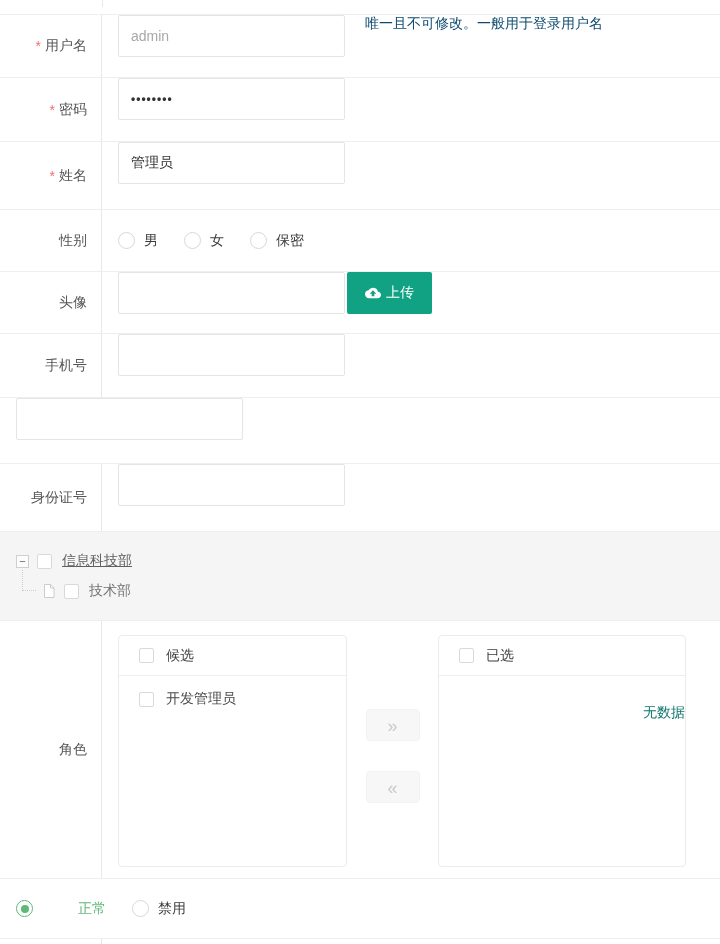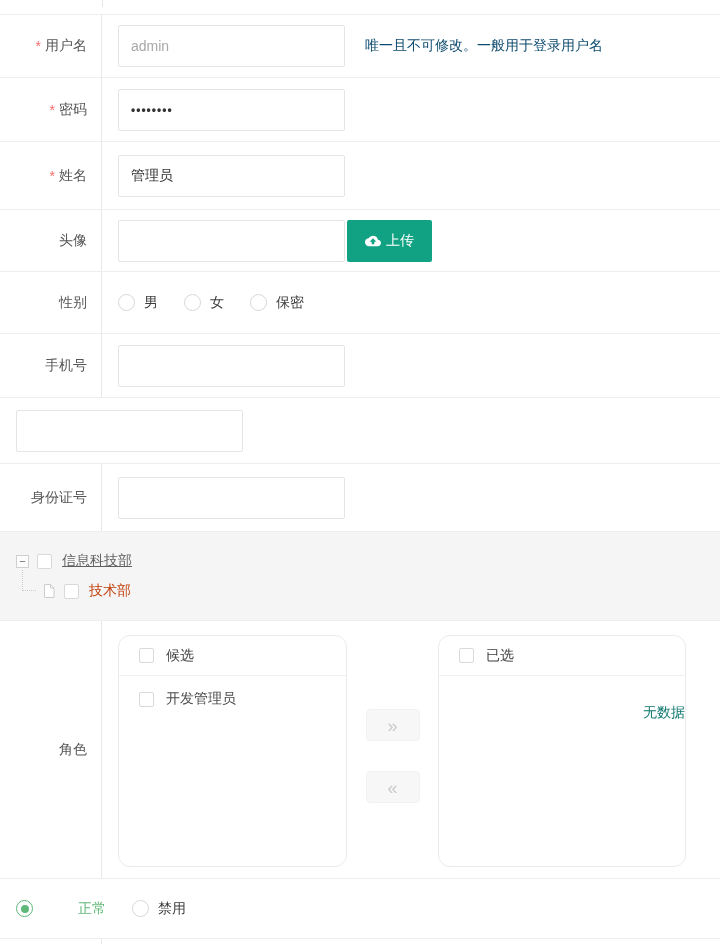--- a/index.html
+++ b/index.html
@@ -6,21 +6,21 @@
   body{width:720px;height:944px;overflow:hidden;
        font-family:"Liberation Sans","DejaVu Sans",sans-serif;
        font-size:14px;color:#565656;-webkit-font-smoothing:antialiased;}
   .form{margin-top:7px;border-top:1px solid #eeeeee;}
   .topstrip{height:7px;width:102px;border-right:1px solid #e8e8e8;}
   .row{display:flex;border-bottom:1px solid #eeeeee;box-sizing:border-box;}
   .row.gray{background:#f5f5f5;}
   .cell-label{width:102px;flex:0 0 102px;display:flex;align-items:center;
               justify-content:flex-end;padding-right:14px;box-sizing:border-box;
               border-right:1px solid #e8e8e8;color:#565656;}
-  .cell-content{flex:1;display:flex;align-items:center;padding-left:16px;box-sizing:border-box;}
+  .cell-content{flex:1;display:flex;padding-left:16px;box-sizing:border-box;}
   .req{color:#f56c6c;margin-right:4px;}
   .ipt{width:227px;height:42px;box-sizing:border-box;border:1px solid #e5e5e5;
        border-radius:2px;padding:0 12px;font-size:14px;color:#333;outline:none;
        background:#fff;font-family:inherit;}
   .ipt::placeholder{color:#aaaaaa;}
   .ipt.gray-val{color:#a8a8a8;}
   .ipt.pwd{letter-spacing:1px;font-weight:bold;font-size:12px;}
   .hint{margin-left:20px;color:#0c4a6e;}
   
   .radio{display:inline-flex;align-items:center;margin-right:26px;cursor:pointer;}
@@ -47,24 +47,24 @@
             font-size:11px;line-height:11px;color:#666;box-sizing:border-box;
             cursor:pointer;margin-right:8px;}
   .tree-root .cbx{margin-right:10px;}
   .tree-link{color:#5f5f5f;text-decoration:underline;cursor:pointer;}
   .tree-child{display:flex;align-items:center;height:24px;margin-top:6px;
               margin-left:6px;position:relative;padding-left:20px;}
   .connector{position:absolute;left:0;top:-9px;width:13px;height:20px;
              border-left:1px dotted #cccccc;border-bottom:1px dotted #cccccc;}
   .doc-ic{margin-right:8px;display:inline-flex;}
   .tree-child .cbx{margin-right:10px;}
-  .tree-child .lbl{color:#c2410c;}
+  .tree-child .lbl{color:#737373;}
   
   .transfer{display:flex;align-items:flex-start;padding-top:14px;width:100%;}
-  .panel{width:229px;height:232px;border:1px solid #ebebeb;border-radius:12px;
+  .panel{width:229px;height:232px;border:1px solid #ebebeb;border-radius:4px;
          background:#fff;box-sizing:border-box;}
   .panel.right{width:248px;}
   .panel-head{height:39px;border-bottom:1px solid #efefef;display:flex;
               align-items:center;padding:0 20px;}
   .panel-head .cbx{margin-right:12px;}
   .panel-head .ttl{color:#3c3c3c;}
   .panel-item{display:flex;align-items:center;padding:14px 20px 0 20px;cursor:pointer;}
   .panel-item .cbx{margin-right:12px;}
   .panel-item .lbl{color:#4a4a4a;}
   .empty{color:#0f766e;text-align:right;padding-top:28px;}
@@ -106,56 +106,56 @@
       <span class="req">*</span>
       <span>姓名</span>
     </div>
     <div class="cell-content">
       <input class="ipt" value="管理员" style="">
     </div>
   </div>
 
   <div class="row" style="height:62px">
     <div class="cell-label">
+      <span>性别</span>
+    </div>
+    <div class="cell-content">
+      <label class="radio">
+        <span class="rdo">
+            <span class="dot"></span>
+          </span>
+        <span class="lbl">男</span>
+      </label>
+      <label class="radio">
+        <span class="rdo">
+            <span class="dot"></span>
+          </span>
+        <span class="lbl">女</span>
+      </label>
+      <label class="radio">
+        <span class="rdo">
+            <span class="dot"></span>
+          </span>
+        <span class="lbl">保密</span>
+      </label>
+    </div>
+  </div>
+
+  <div class="row" style="height:62px">
+    <div class="cell-label">
       <span>头像</span>
     </div>
     <div class="cell-content">
       <input class="ipt" value="" style="">
       <button class="upload-btn">
         <svg width="16" height="16" viewBox="0 0 24 24" fill="#ffffff">
           <path d="M19.35 10.04A7.49 7.49 0 0 0 12 4a7.48 7.48 0 0 0-6.64 4.04A5.994 5.994 0 0 0 0 14c0 3.31 2.69 6 6 6h13c2.76 0 5-2.24 5-5 0-2.64-2.05-4.78-4.65-4.96zM14 13v4h-4v-4H7l5-5 5 5h-3z"></path>
         </svg>
         <span>上传</span>
       </button>
-    </div>
-  </div>
-
-  <div class="row" style="height:62px">
-    <div class="cell-label">
-      <span>性别</span>
-    </div>
-    <div class="cell-content">
-      <label class="radio">
-        <span class="rdo">
-            <span class="dot"></span>
-          </span>
-        <span class="lbl">男</span>
-      </label>
-      <label class="radio">
-        <span class="rdo">
-            <span class="dot"></span>
-          </span>
-        <span class="lbl">女</span>
-      </label>
-      <label class="radio">
-        <span class="rdo">
-            <span class="dot"></span>
-          </span>
-        <span class="lbl">保密</span>
-      </label>
     </div>
   </div>
 
   <div class="row" style="height:64px">
     <div class="cell-label">
       <span>手机号</span>
     </div>
     <div class="cell-content">
       <input class="ipt" value="" style="">
     </div>

